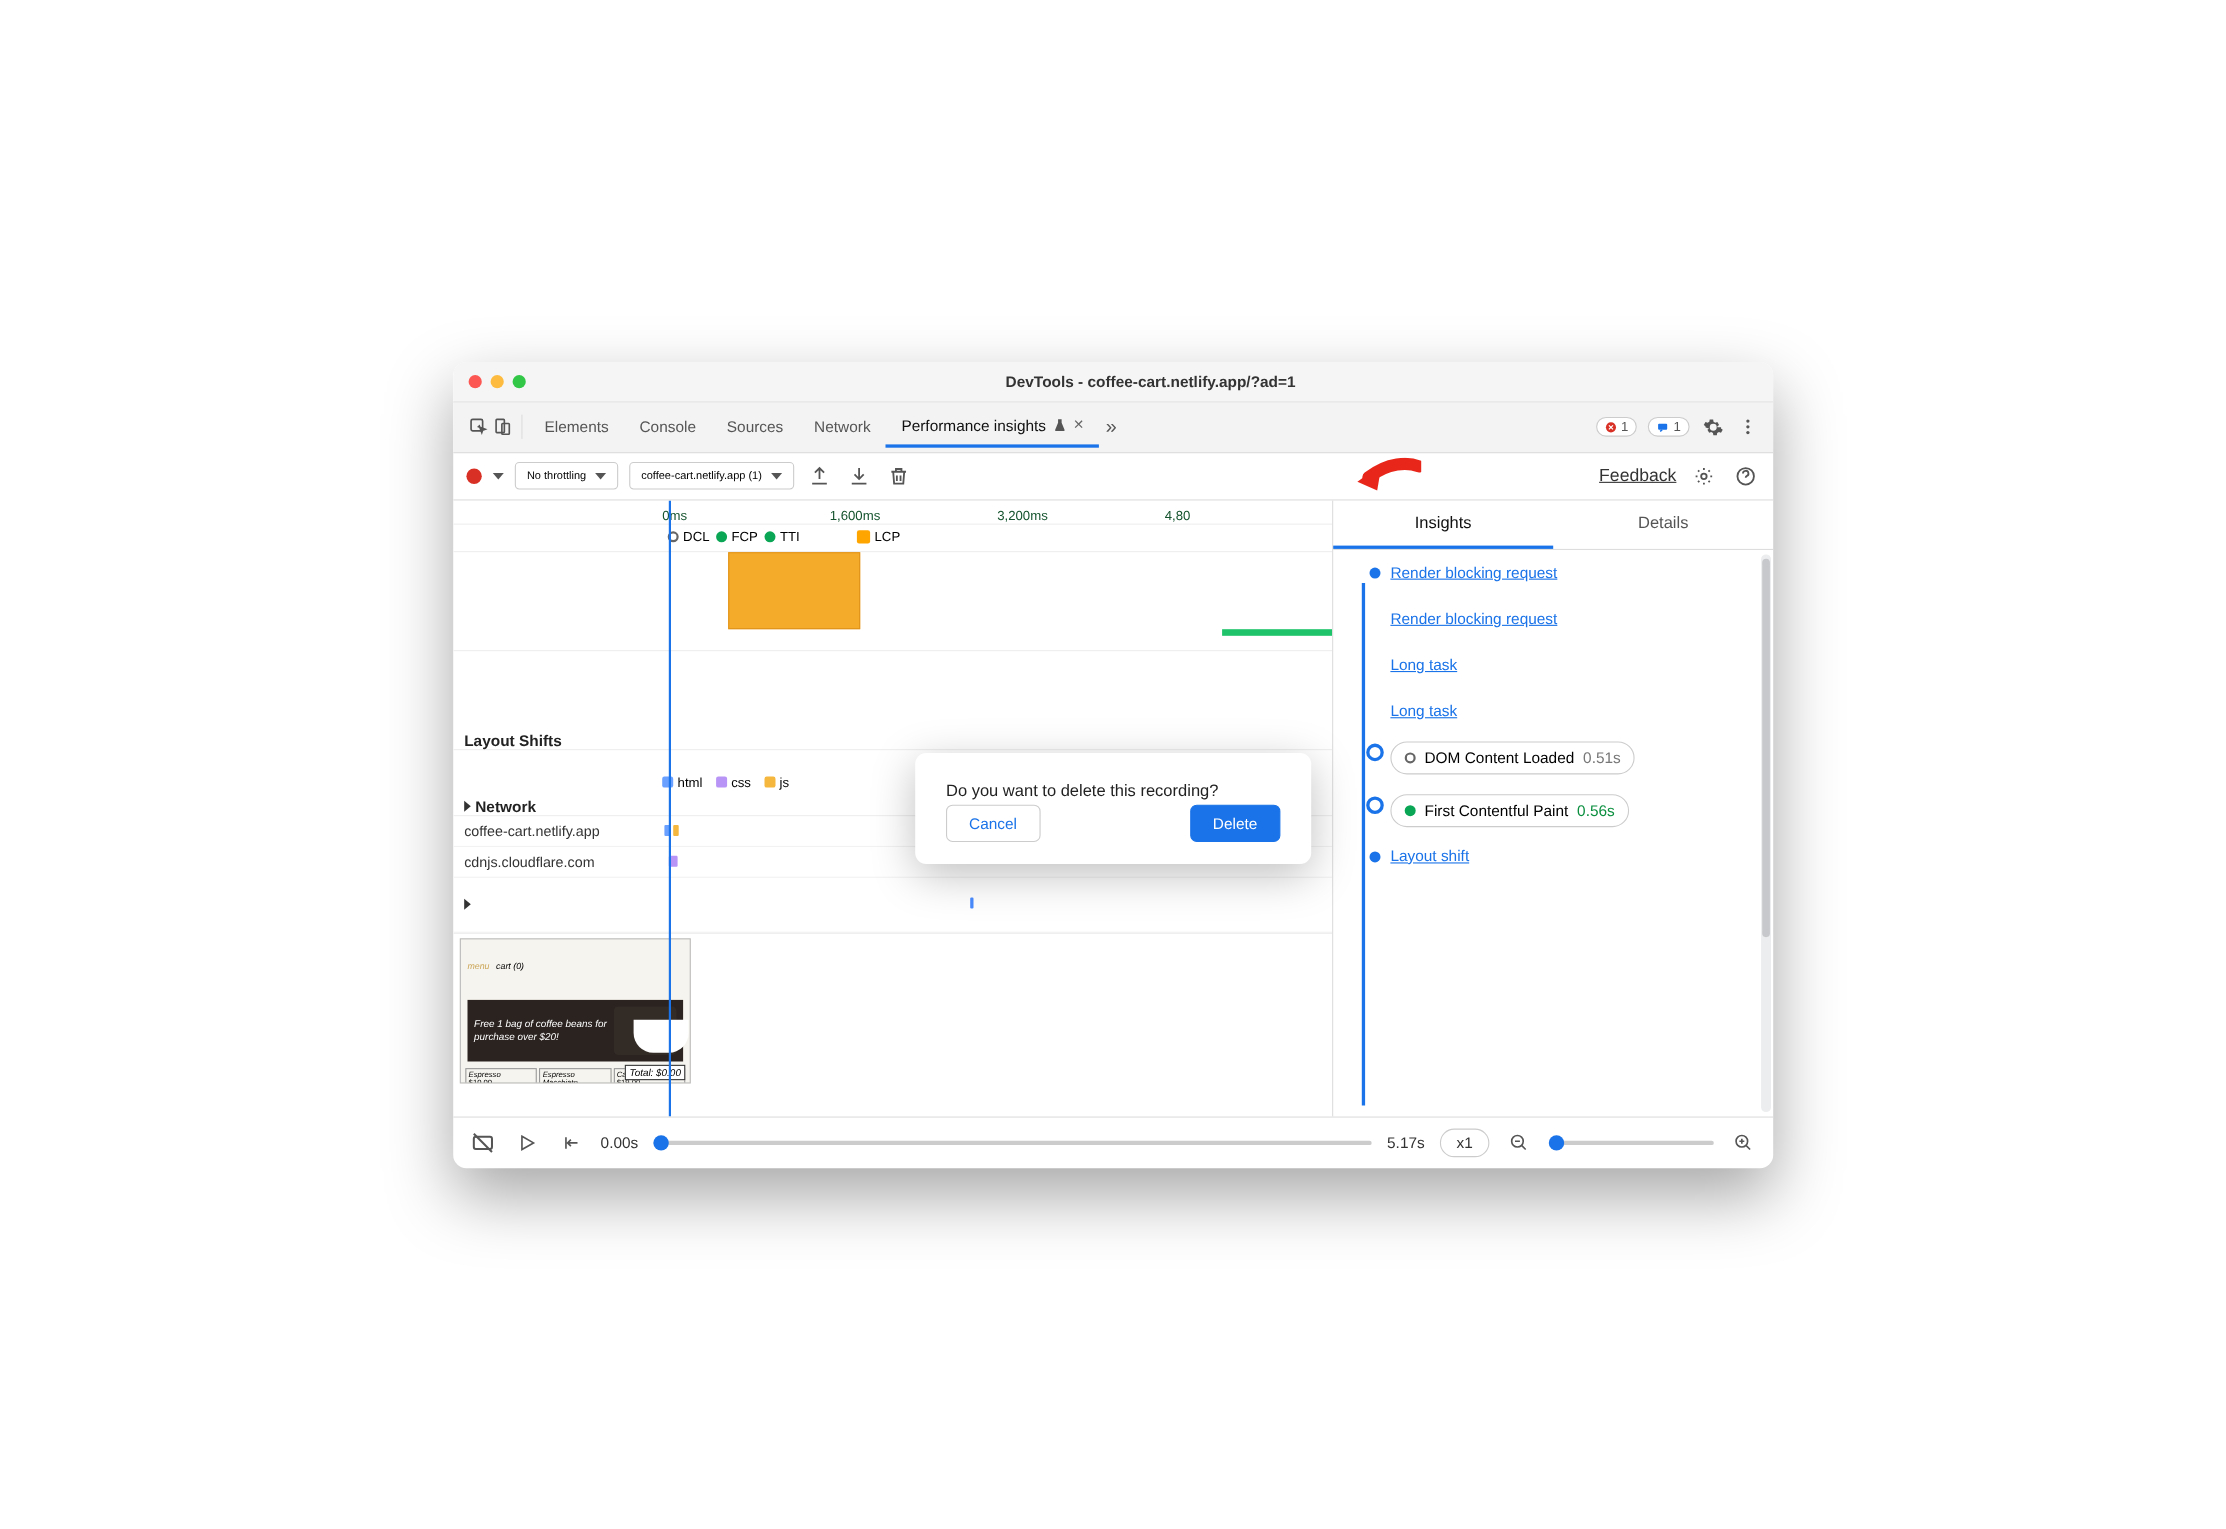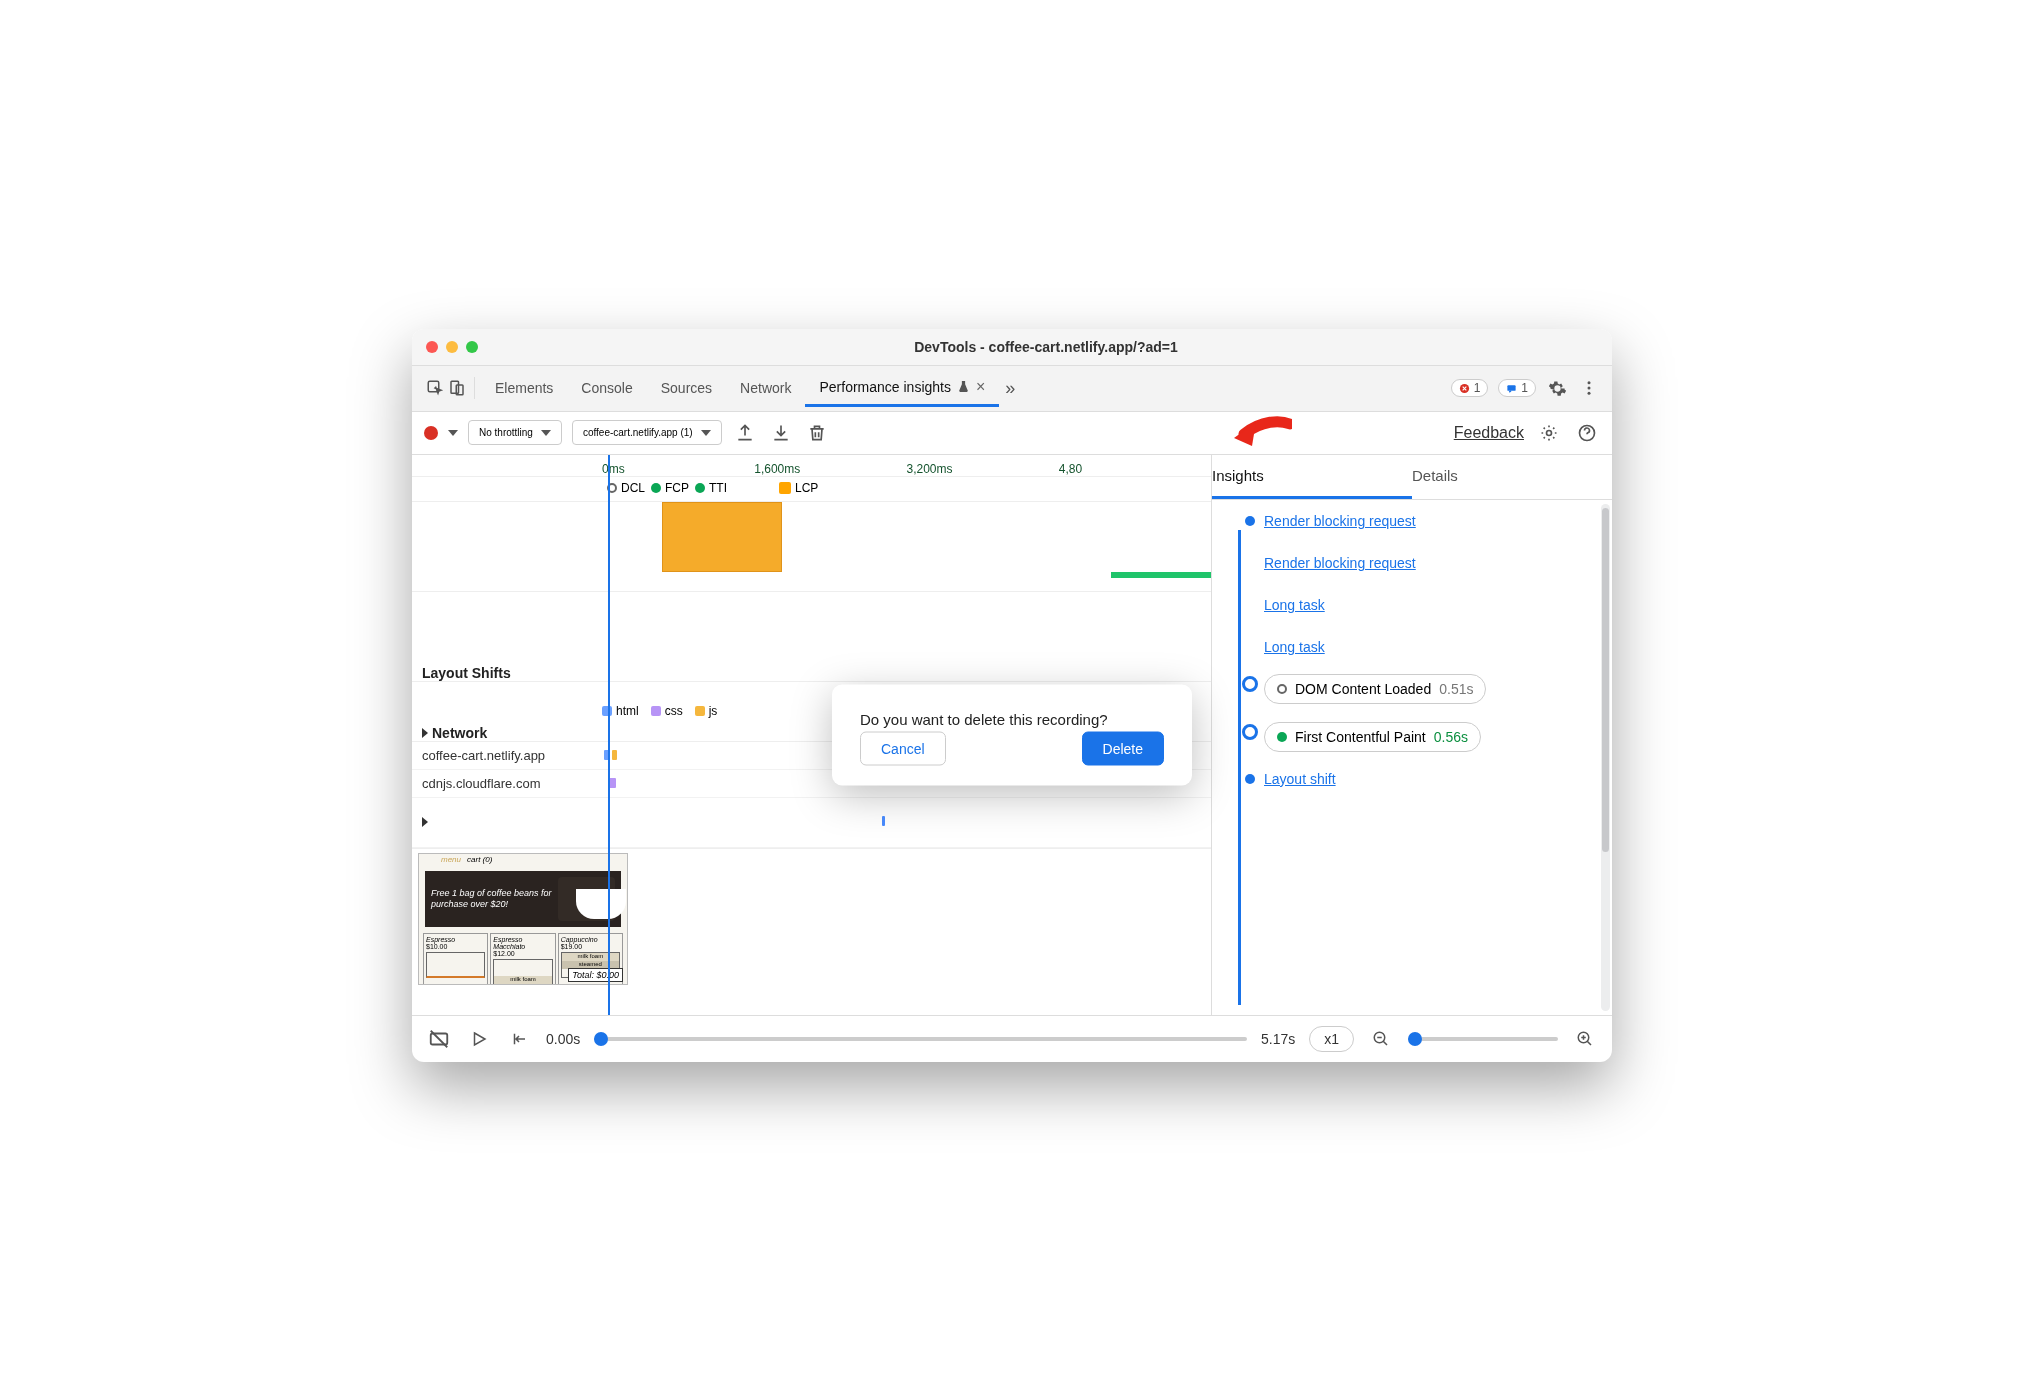--- a/index.html
+++ b/index.html
@@ -103,21 +103,21 @@
 .banner-text { font-size:9px; line-height:1.2; }
 .cup-area { margin-left:auto; width:90px; height:44px; background:#332b26; border-radius:4px; position:relative; }
 .cup { position:absolute; bottom:2px; left:18px; width:50px; height:30px; background:#fff; border-radius:0 0 18px 18px; }
 .products { display:flex; gap:2px; padding:0 4px; }
 .prod { flex:1; border:1px solid #999; padding:2px; font-size:7px; }
 .prod-name{font-style:italic;}
 .prod-cup{height:26px;border:1px solid #666;margin-top:2px;}
 .total-box{position:absolute;bottom:2px;right:4px;border:1px solid #333;padding:1px 3px;font-size:9px;font-style:italic;background:#fff;}
 
 .right-tabs { display:flex; border-bottom:1px solid #ddd; }
-.right-tab { flex:1; text-align:left; padding:12px 0; font-size:15px; cursor:pointer; color:#555; }
+.right-tab { flex:1; text-align:center; padding:12px 0; font-size:15px; cursor:pointer; color:#555; }
 .right-tab.active { color:#111; border-bottom:3px solid #1a73e8; font-weight:500; }
 
 .insights { flex:1; overflow:auto; padding:12px 18px 12px 12px; position:relative; }
 .timeline-line { position:absolute; left:26px; top:30px; bottom:10px; width:3px; background:#1a73e8; }
 .ins-item { position:relative; padding-left:40px; margin-bottom:18px; }
 .ins-dot { position:absolute; left:18px; top:2px; width:16px; height:16px; border-radius:50%; background:#fff; border:3px solid #1a73e8; }
 .ins-dot.small { width:10px;height:10px; left:21px; top:4px; background:#1a73e8; border:none; }
 .ins-title { font-weight:600; font-size:15px; }
 .ins-sub { color:#666; font-size:13px; }
 .ins-link { color:#1a73e8; text-decoration:underline; font-size:14px; cursor:pointer; }
@@ -343,21 +343,21 @@
 
       <div class="host-row" style="height:50px;">
         <div class="host-label"><span class="caret-r"></span></div>
         <div class="host-content">
           <div class="req-bar" style="left:280px;width:3px;top:18px;background:#4a8cff;"></div>
         </div>
       </div>
 
       <div class="screenshot-strip">
         <div class="shot">
-          <div style="display:flex;gap:6px;padding:1px 6px;font-style:italic;font-size:8px;margin-left:16px;">
+          <div style="display:flex;gap:6px;padding:20px 6px;font-style:italic;font-size:8px;">
             <span style="color:#caa658;">menu</span>
             <span>cart (0)</span>
           </div>
           <div class="banner">
             <div class="banner-text">Free 1 bag of coffee beans for purchase over $20!</div>
             <div class="cup-area">
                 <div class="cup"></div>
               </div>
           </div>
           <div class="products">

